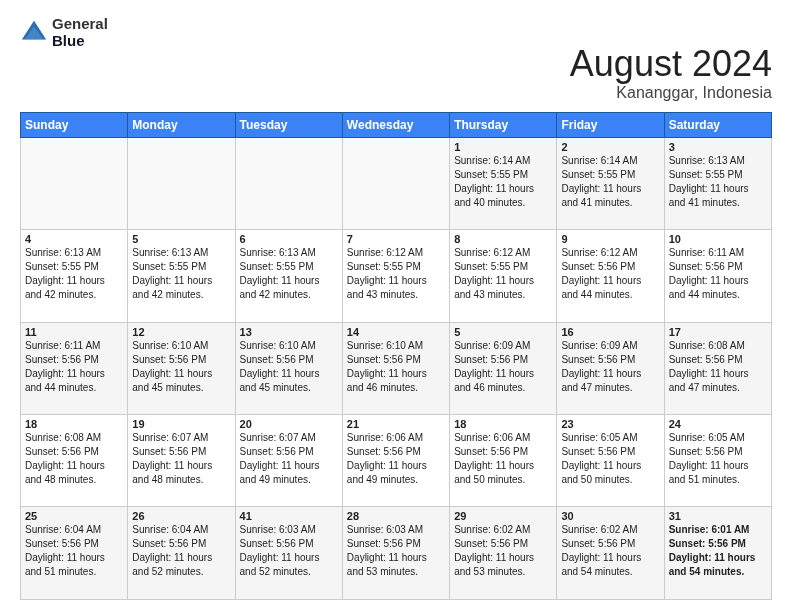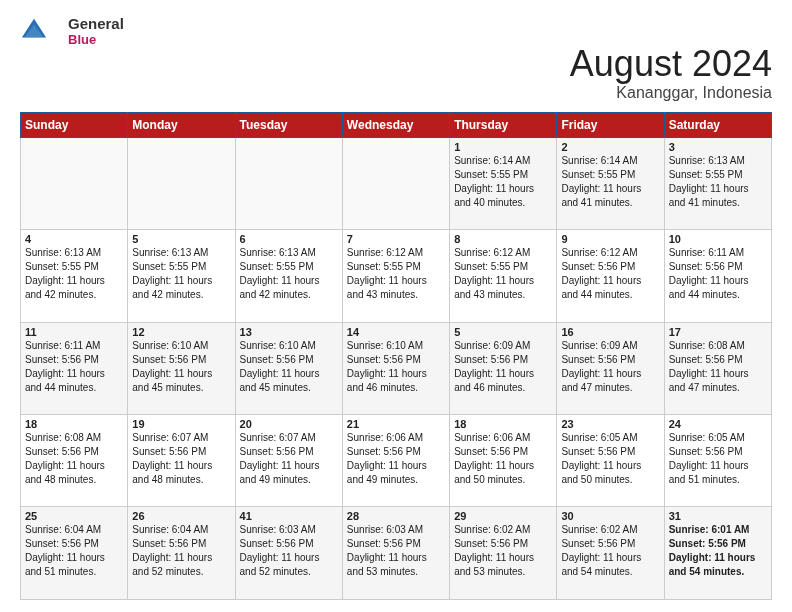--- a/index.html
+++ b/index.html
@@ -19,36 +19,36 @@
     }
     .header {
       display: flex;
       align-items: flex-start;
       justify-content: space-between;
       margin-bottom: 10px;
     }
     .logo {
       display: flex;
       align-items: center;
-      gap: 20px;
+      gap: 4px;
     }
     .logo-text {
       display: flex;
       flex-direction: column;
       line-height: 1.1;
     }
     .logo-general {
       font-size: 15px;
       font-weight: bold;
       color: #333;
     }
     .logo-blue {
-      font-size: 13px;
+      font-size: 15px;
       font-weight: bold;
-      color: #be185d;
+      color: #0f172a;
     }
     .logo-icon {
       width: 28px;
       height: 28px;
     }
     .title-block {
       text-align: right;
     }
     .title-block h1 {
       font-size: 36px;
@@ -62,21 +62,21 @@
       font-weight: normal;
       color: #444;
     }
     .calendar {
       flex: 1;
       border-collapse: collapse;
       width: 100%;
       table-layout: fixed;
     }
     .calendar th {
-      background: #b91c1c;
+      background: #3b82f6;
       color: #fff;
       font-size: 12px;
       font-weight: bold;
       padding: 5px 4px;
       text-align: left;
       border: 1px solid #1a5a9a;
     }
     .calendar td {
       border: 1px solid #ccc;
       vertical-align: top;

